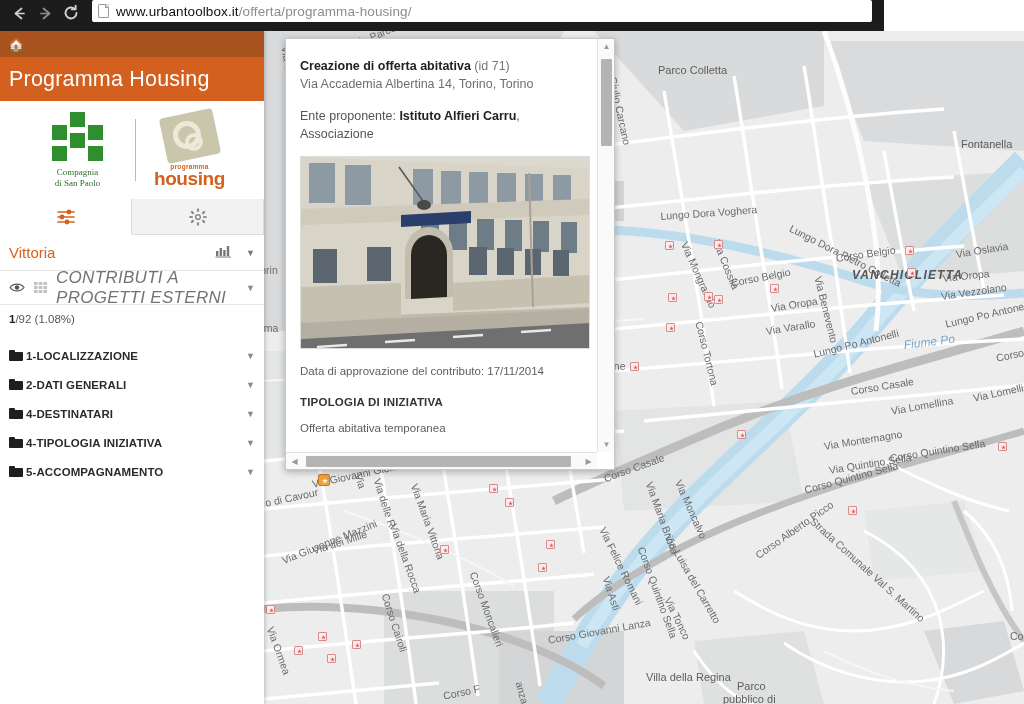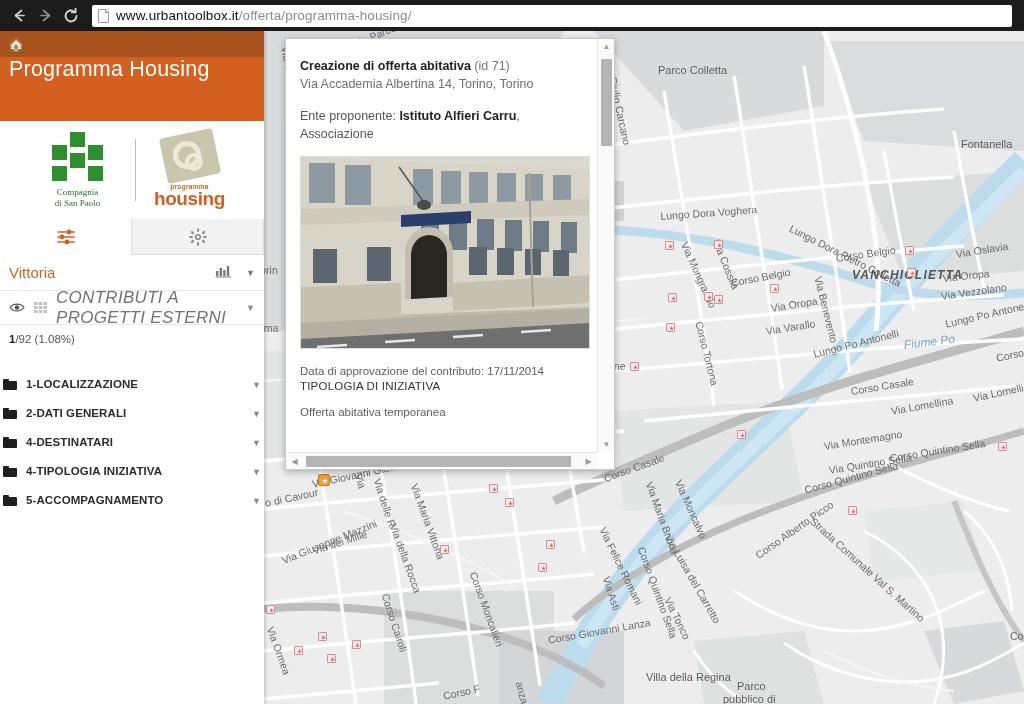--- a/index.html
+++ b/index.html
@@ -5,22 +5,22 @@
   * { box-sizing: border-box; margin:0; padding:0; }
   html,body { width:1024px; height:704px; overflow:hidden; }
   body {
     font-family: "Liberation Sans", sans-serif;
     background:#fff;
     position:relative;
   }
 
   
   #browser-chrome{
-    position:absolute; left:0; top:0; width:1024px; height:31px;
-    background:#1c1c1c; display:flex; align-items:center; padding:0 6px;
+    position:absolute; left:0; top:0; width:884px; height:31px;
+    background:#1c1c1c; display:flex; padding:0 6px;
   }
   .nav-btn{
     width:26px; height:26px; display:flex; align-items:center; justify-content:center;
     color:#cfcfcf; font-size:17px; line-height:1;
   }
   .nav-btn svg{ display:block; }
   #url-bar{
     flex:1; height:22px; margin-left:8px; margin-right:6px;
     background:#fff; border-radius:2px; display:flex; align-items:center;
     padding:0 6px; overflow:hidden;
@@ -68,21 +68,21 @@
   #sidebar{
     position:absolute; left:0; top:31px; width:264px; height:673px;
     background:#fff; box-shadow:1px 0 4px rgba(0,0,0,.22); z-index:5;
     display:flex; flex-direction:column;
   }
   #home-bar{
     height:26px; background:#a8521e; display:flex; align-items:center; padding-left:8px;
   }
   #home-icon{ color:#f3ddcc; font-size:13px; line-height:1;}
   #app-title-bar{
-    height:64px; background:#d4601f; display:flex; padding-left:9px;
+    height:44px; background:#d4601f; display:flex; align-items:center; padding-left:9px;
   }
   #app-title{ color:#fff; font-size:21.5px; font-weight:normal; letter-spacing:.2px;}
   #logo-row{
     height:98px; display:flex; align-items:center; justify-content:center; gap:0px;
     background:#fff;
   }
   .logo-block{ display:flex; flex-direction:column; align-items:center; }
   #csp-logo{ width:86px; }
   #csp-mark{ width:56px; height:52px; position:relative; margin:0 auto 3px; }
   .sq{ position:absolute; width:15px; height:15px; background:#2f8f2f; }
@@ -124,21 +124,21 @@
   #layer-row{
     height:34px; display:flex; align-items:center; padding:0 9px;
     border-bottom:1px solid #e6e6e6; gap:9px;
   }
   #layer-name{ flex:1; font-size:17px; color:#737373; letter-spacing:.3px;font-style:italic;}
   #count-row{ padding:8px 9px 12px; font-size:11.5px; color:#555;}
   #count-row b{ color:#222; }
 
   #groups{ padding-top:4px;}
   .group{
-    height:29px; display:flex; align-items:flex-end; padding:0 3px; gap:9px;
+    height:29px; display:flex; align-items:center; padding:0 9px; gap:3px;
     cursor:pointer;
   }
   .group-name{ flex:1; font-size:11.5px; font-weight:bold; color:#2b2b2b; letter-spacing:.1px;}
   .folder{ width:14px;height:11px; position:relative; flex:none;}
   .folder .b{ position:absolute; left:0; bottom:0; width:14px;height:9px; background:#1f1f1f; border-radius:1px;}
   .folder .t{ position:absolute; left:0; top:0; width:6px;height:3px; background:#1f1f1f; border-radius:1px 1px 0 0;}
   .chev{ color:#888; font-size:9px; }
 
   
   #popup{
@@ -159,21 +159,21 @@
   .p-title b{ color:#222; }
   .p-title .muted{ color:#777; }
   .p-addr{ font-size:12.5px; color:#6f6f6f; line-height:1.45;}
   .p-ente{ font-size:12.5px; color:#555; margin-top:14px; line-height:1.45;}
   .p-ente b{ color:#222;}
   #p-photo{
     width:290px; height:193px; margin-top:12px; border:1px solid #ddd;
     overflow:hidden; position:relative; background:#9fa3a6;
   }
   .p-meta{ font-size:11.5px; color:#5e5e5e; line-height:1.6; margin-top:13px;}
-  .p-section{ font-size:11.5px; font-weight:normal; color:#333; letter-spacing:.2px;}
+  .p-section{ font-size:11.5px; font-weight:bold; color:#333; margin-top:16px; letter-spacing:.2px;}
   .p-val{ font-size:11.5px; color:#5e5e5e; margin-top:14px;}
 
   #p-vscroll{
     position:absolute; right:0; top:0; bottom:17px; width:17px;
     background:#fafafa; border-left:1px solid #e2e2e2;
   }
   #p-hscroll{
     position:absolute; left:0; right:17px; bottom:0; height:17px;
     background:#fafafa; border-top:1px solid #e2e2e2;
   }

